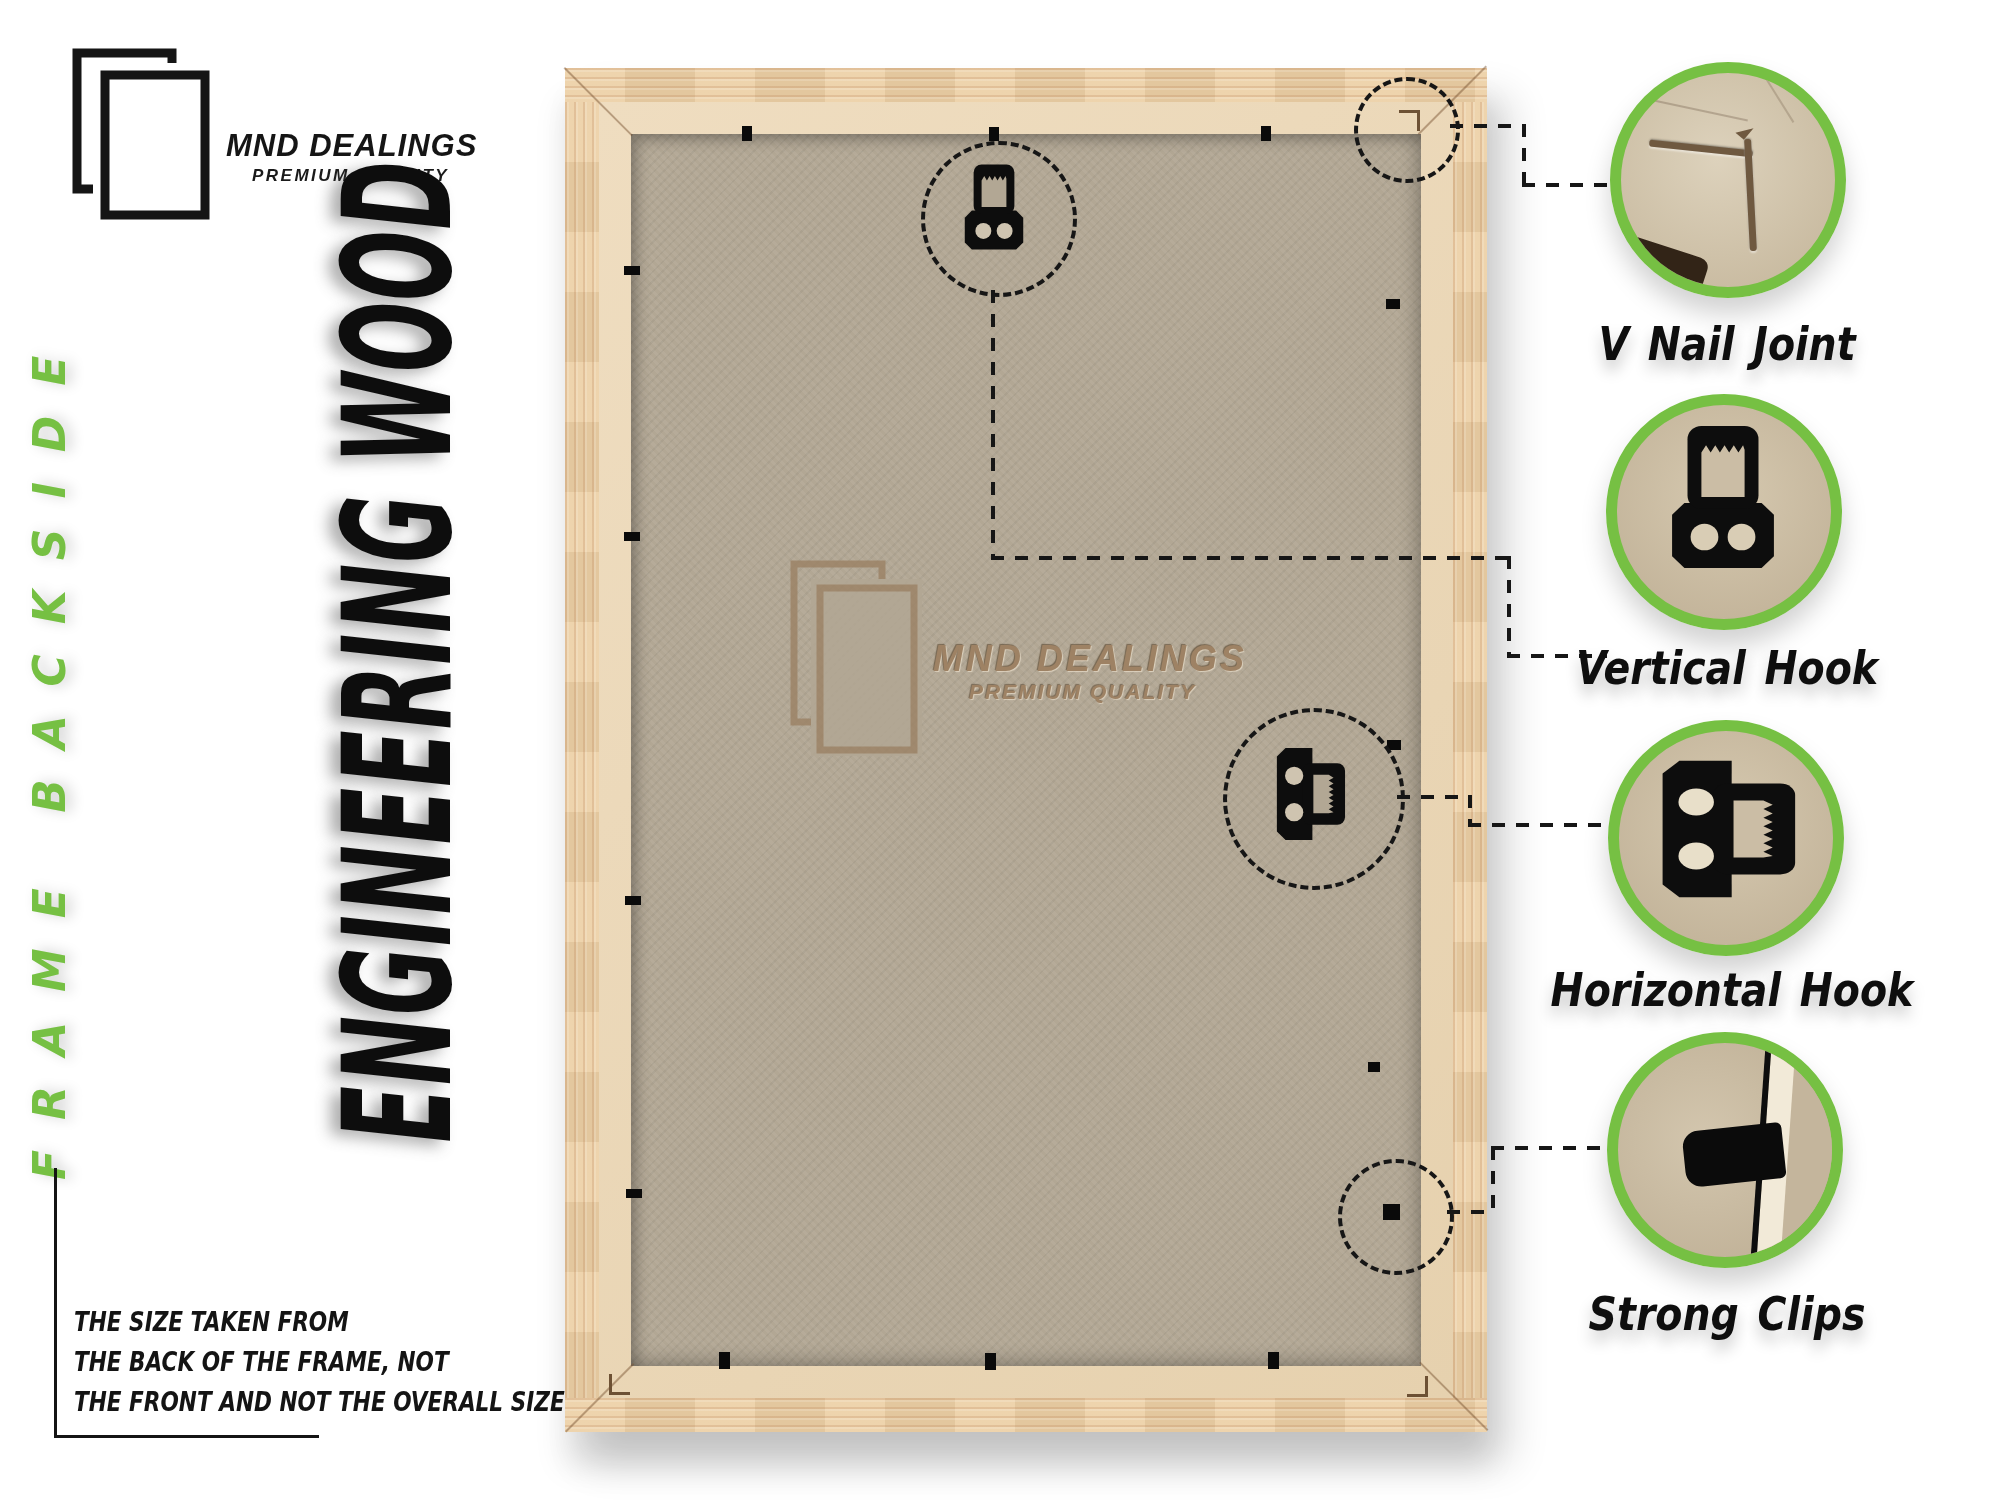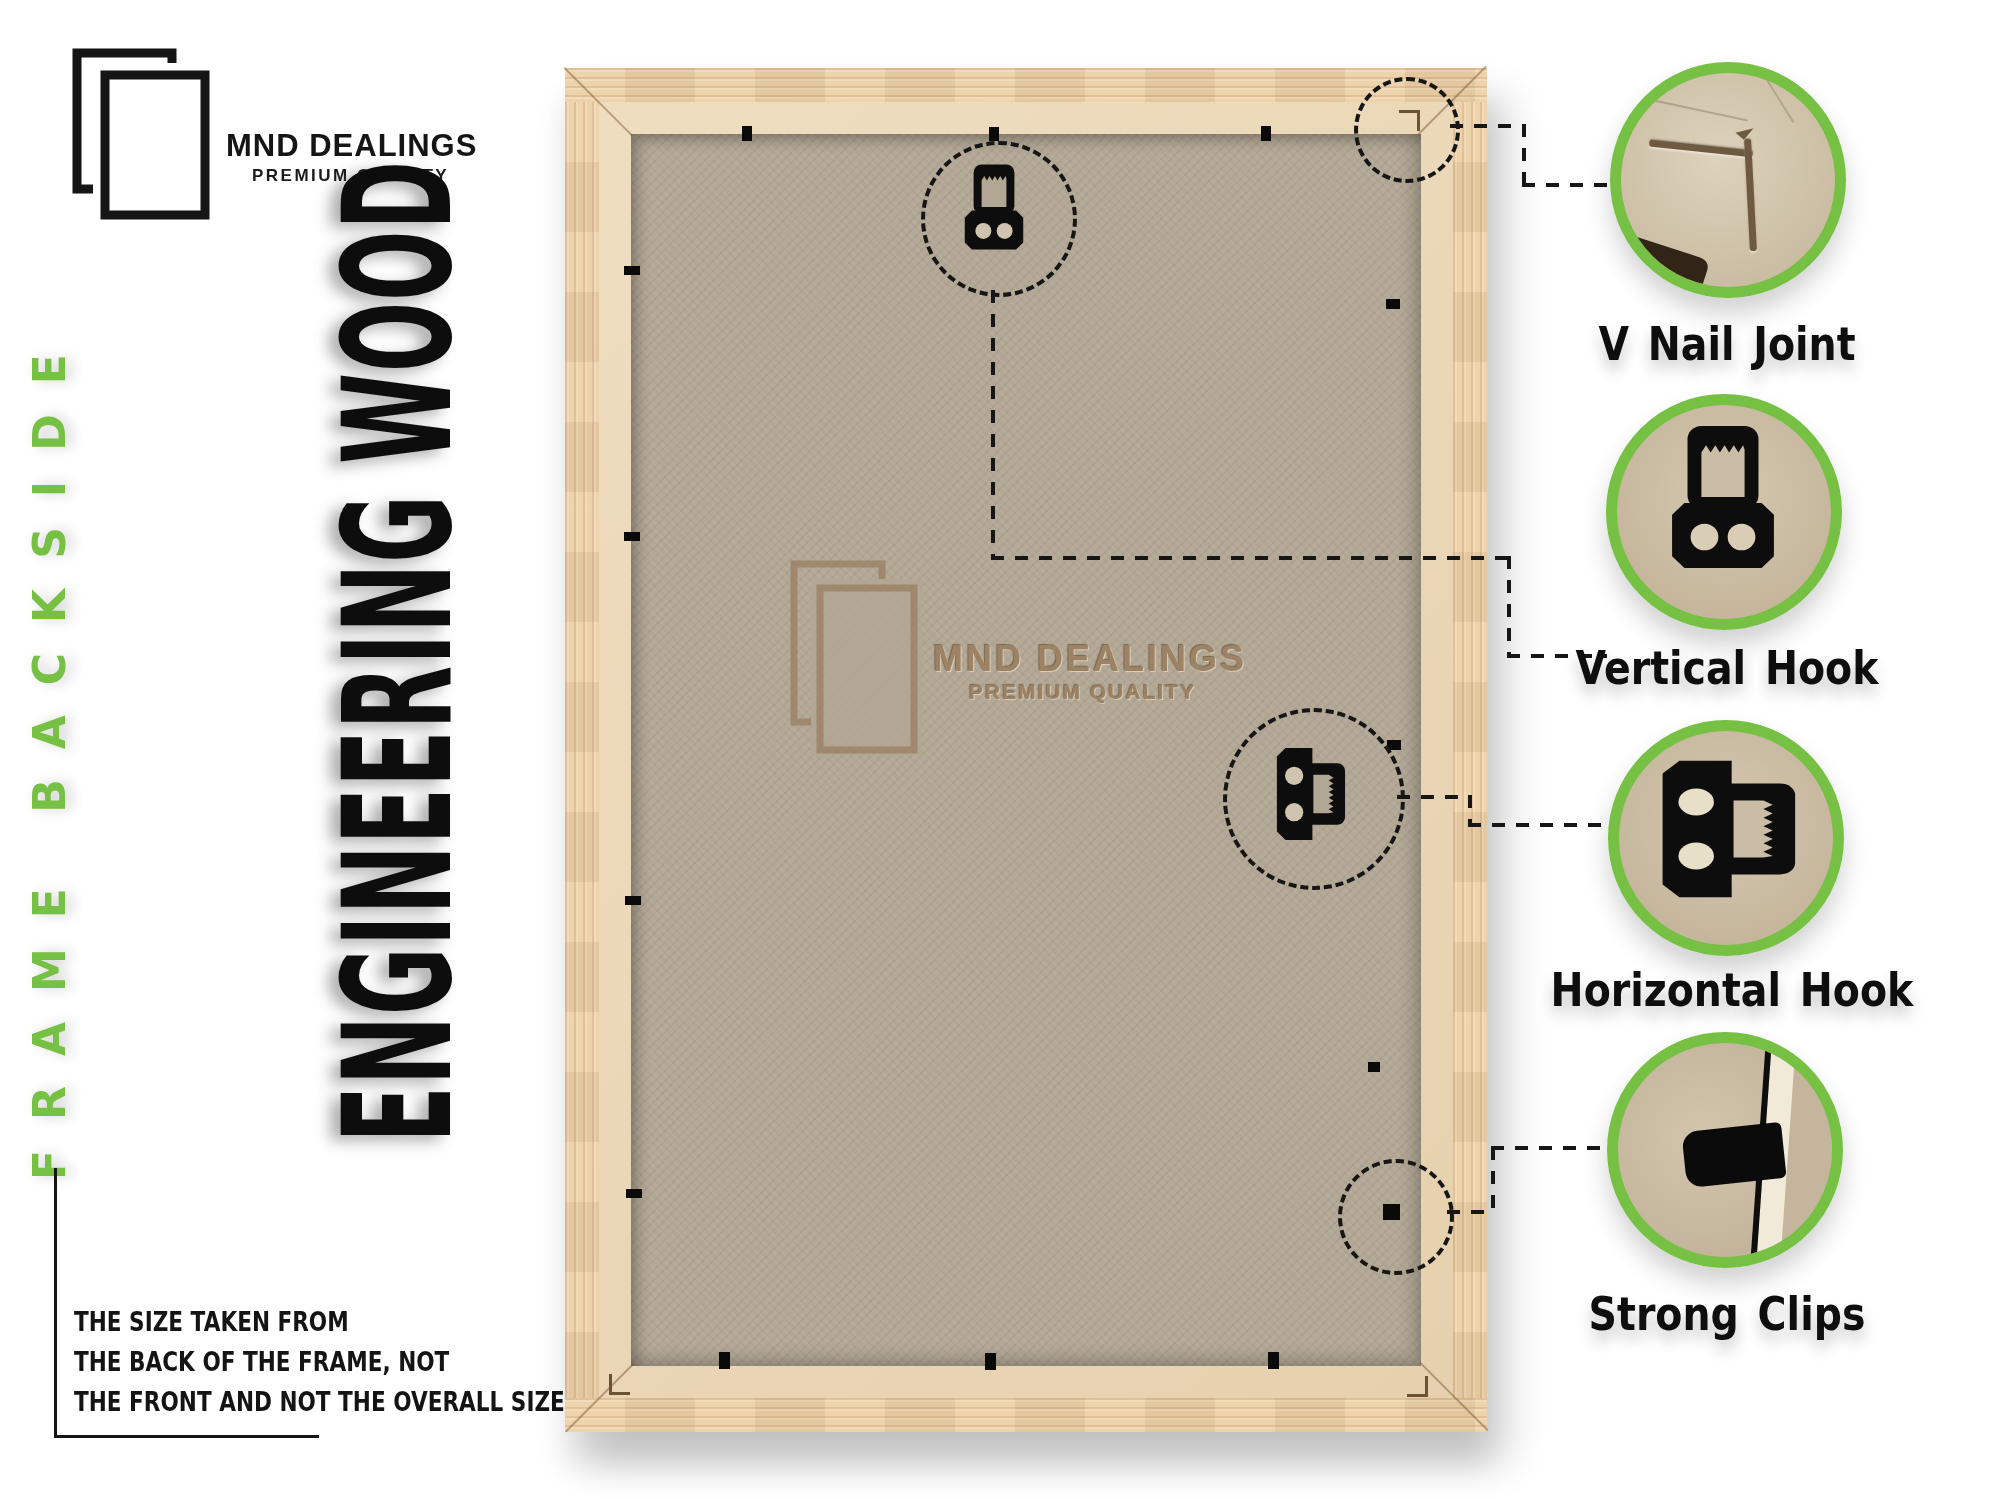--- a/index.html
+++ b/index.html
@@ -1,17 +1,17 @@
 <!DOCTYPE html>
 <html><head>
 <meta charset="utf-8">
 <style>
   html,body{margin:0;padding:0;background:#ffffff;}
   #canvas{position:relative;width:2000px;height:1500px;background:#ffffff;overflow:hidden;
-          font-family:"Liberation Sans",sans-serif;color:#111;}
+          font-family:"Liberation Sans",sans-serif;color:#111;font-style:italic;}
   .abs{position:absolute;}
 
   
   .brand-name{font-family:"Liberation Sans",sans-serif;font-weight:700;font-size:31px;letter-spacing:1px;color:#151515;white-space:nowrap;}
   .brand-tagline{font-weight:700;font-size:17px;letter-spacing:2.5px;color:#1a1a1a;white-space:nowrap;}
 
   
   .side-label{width:840px;height:60px;line-height:60px;text-align:center;white-space:nowrap;
       transform:rotate(-90deg);transform-origin:center;
       font-family:"DejaVu Sans",sans-serif;font-weight:700;font-size:44px;letter-spacing:30px;

